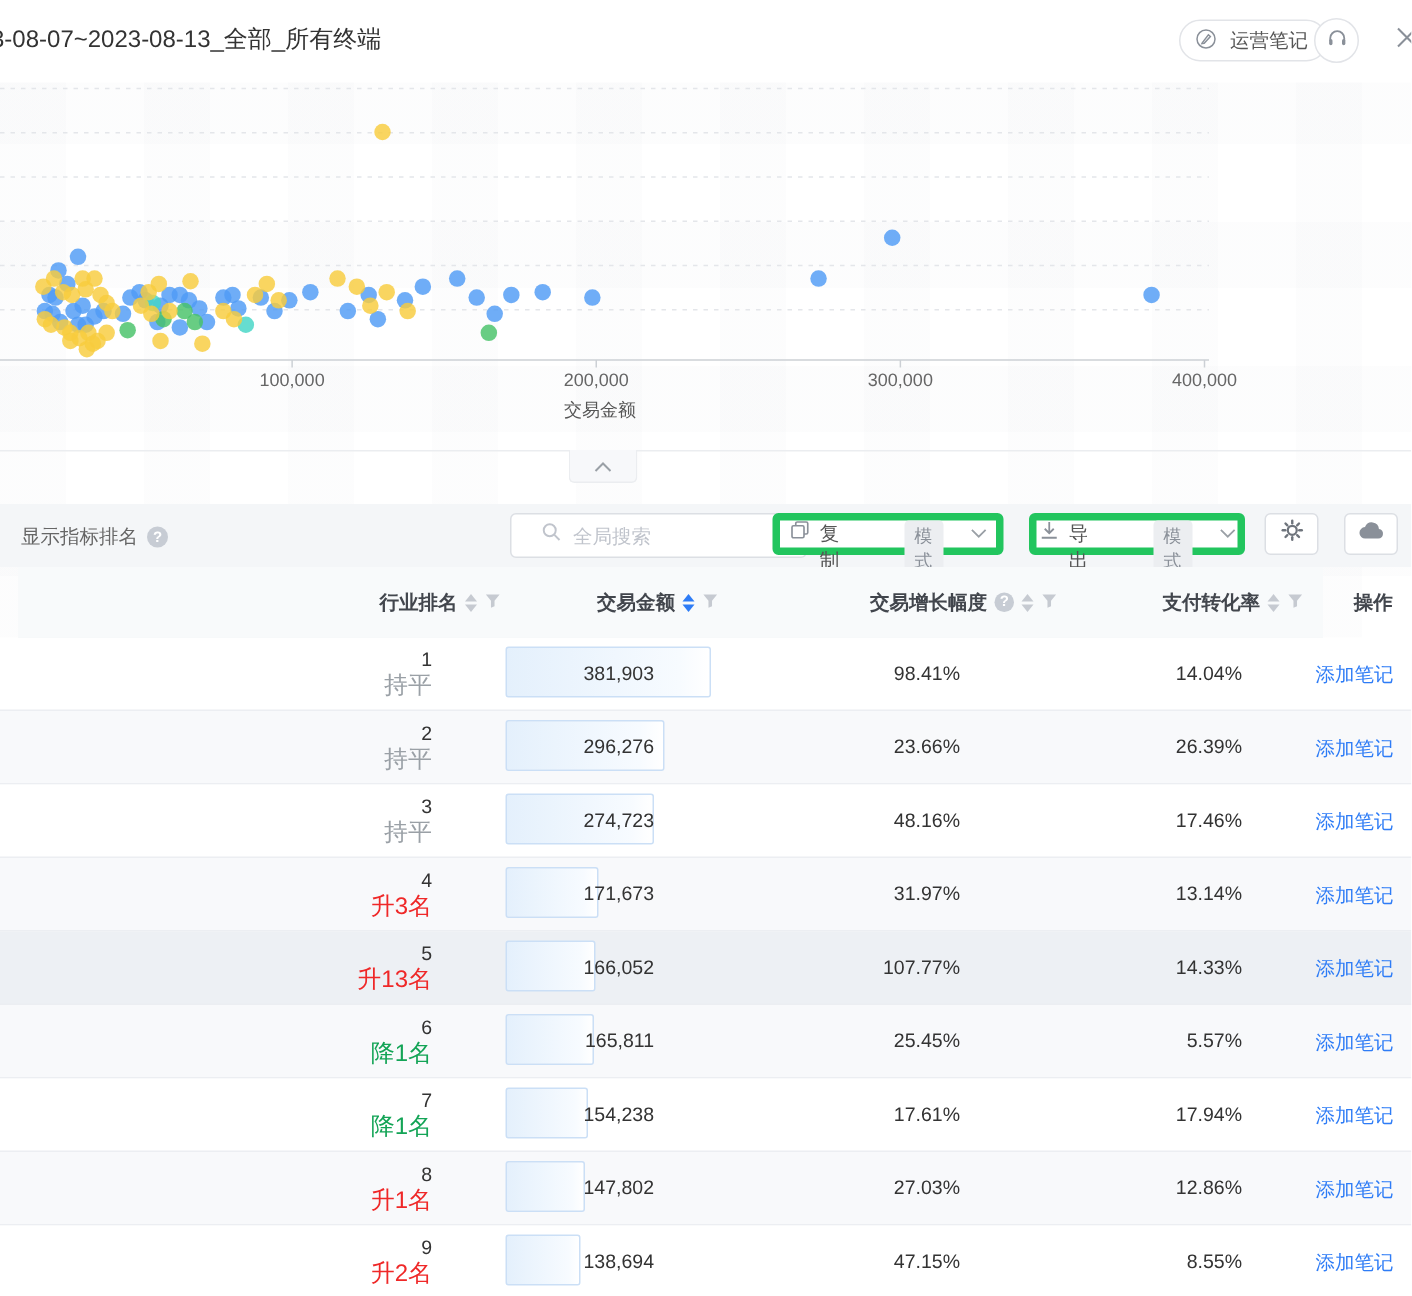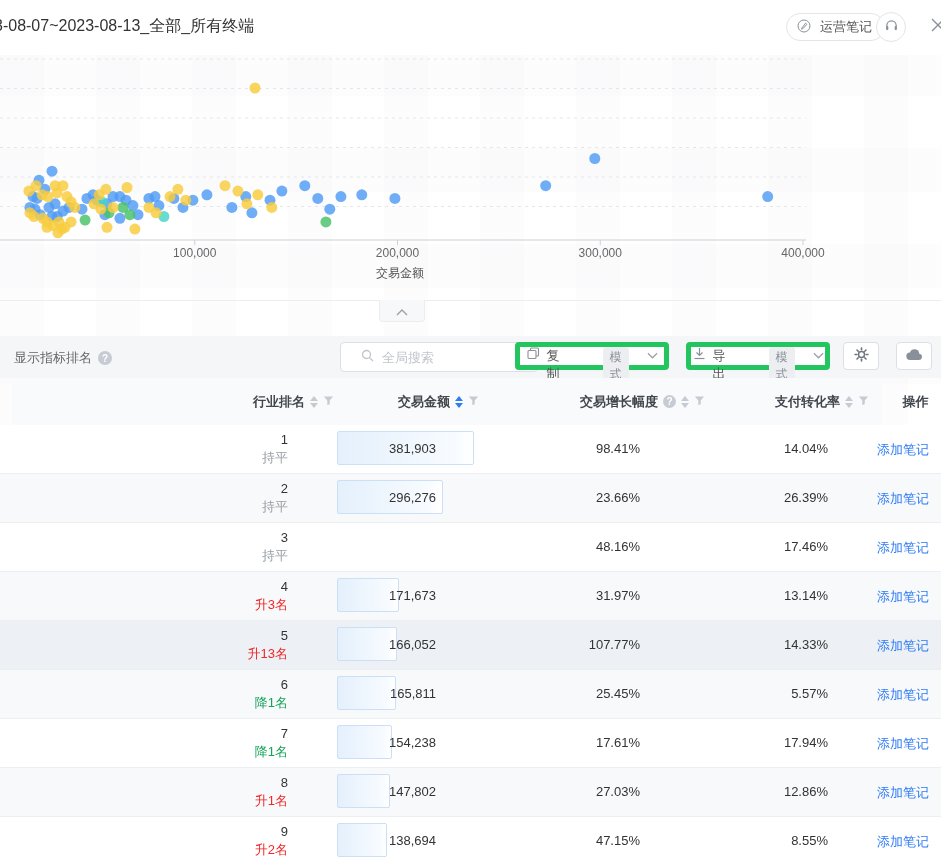--- a/index.html
+++ b/index.html
@@ -48,21 +48,21 @@
   .tri-up{width:0;height:0;border-left:4px solid transparent;border-right:4px solid transparent;border-bottom:5px solid #c6cad1;}
   .tri-dn{width:0;height:0;border-left:4px solid transparent;border-right:4px solid transparent;border-top:5px solid #c6cad1;}
   .tri-active{border-top-color:#2e7cf6;border-bottom-color:#2e7cf6;}
   .rows{position:absolute;left:0;top:425px;width:941px;}
   .t-row{position:relative;width:941px;height:48px;border-bottom:1px solid #eceef2;background:#fff;}
   .t-row.stripe{background:#f8f9fb;}
   .t-row.hl{background:#edf0f4;}
   .shop{position:absolute;top:15px;font-size:13px;color:#2e7cf6;white-space:nowrap;cursor:pointer;}
   .rank{position:absolute;left:208px;top:6px;width:80px;text-align:right;line-height:18px;}
   .rank-num{font-size:13px;color:#333;}
-  .rank-change{font-size:13px;}
+  .rank-change{font-size:16px;}
   .chg-flat{color:#9aa0a6;} .chg-up{color:#ef2828;} .chg-down{color:#13a456;}
   .amount-cell{position:absolute;left:0;top:0;width:480px;height:48px;padding-left:24px;}
   .bar{position:absolute;left:337px;top:6px;height:34px;border:1px solid #cbdff6;border-radius:2px;
      background:linear-gradient(90deg,#e4f0fc 0%,#f7fbff 85%,#ffffff 100%);box-sizing:border-box;}
   .amount-num{position:absolute;left:330px;top:16px;width:106px;text-align:right;font-size:13px;color:#333;}
   .pct{position:absolute;top:16px;font-size:13px;color:#333;text-align:right;}
   .growth{left:480px;width:160px;}
   .conv{left:668px;width:160px;}
   .action{position:absolute;left:877px;top:16px;font-size:13px;color:#2e7cf6;text-decoration:none;cursor:pointer;}
   .icon{display:inline-block;}
@@ -380,20 +380,24 @@
       <div class="pct growth">23.66%</div>
       <div class="pct conv">26.39%</div>
       <a class="action">添加笔记</a>
     </div>
       <div class="t-row">
 
       <div class="rank">
         <div class="rank-num">3</div>
         <div class="rank-change chg-flat">持平</div>
       </div>
+      <div class="amount-cell">
+        <div class="bar" style="width: 99px;"></div>
+        <div class="amount-num">274,723</div>
+      </div>
       <div class="pct growth">48.16%</div>
       <div class="pct conv">17.46%</div>
       <a class="action">添加笔记</a>
     </div>
       <div class="t-row stripe">
 
       <div class="rank">
         <div class="rank-num">4</div>
         <div class="rank-change chg-up">升3名</div>
       </div>

